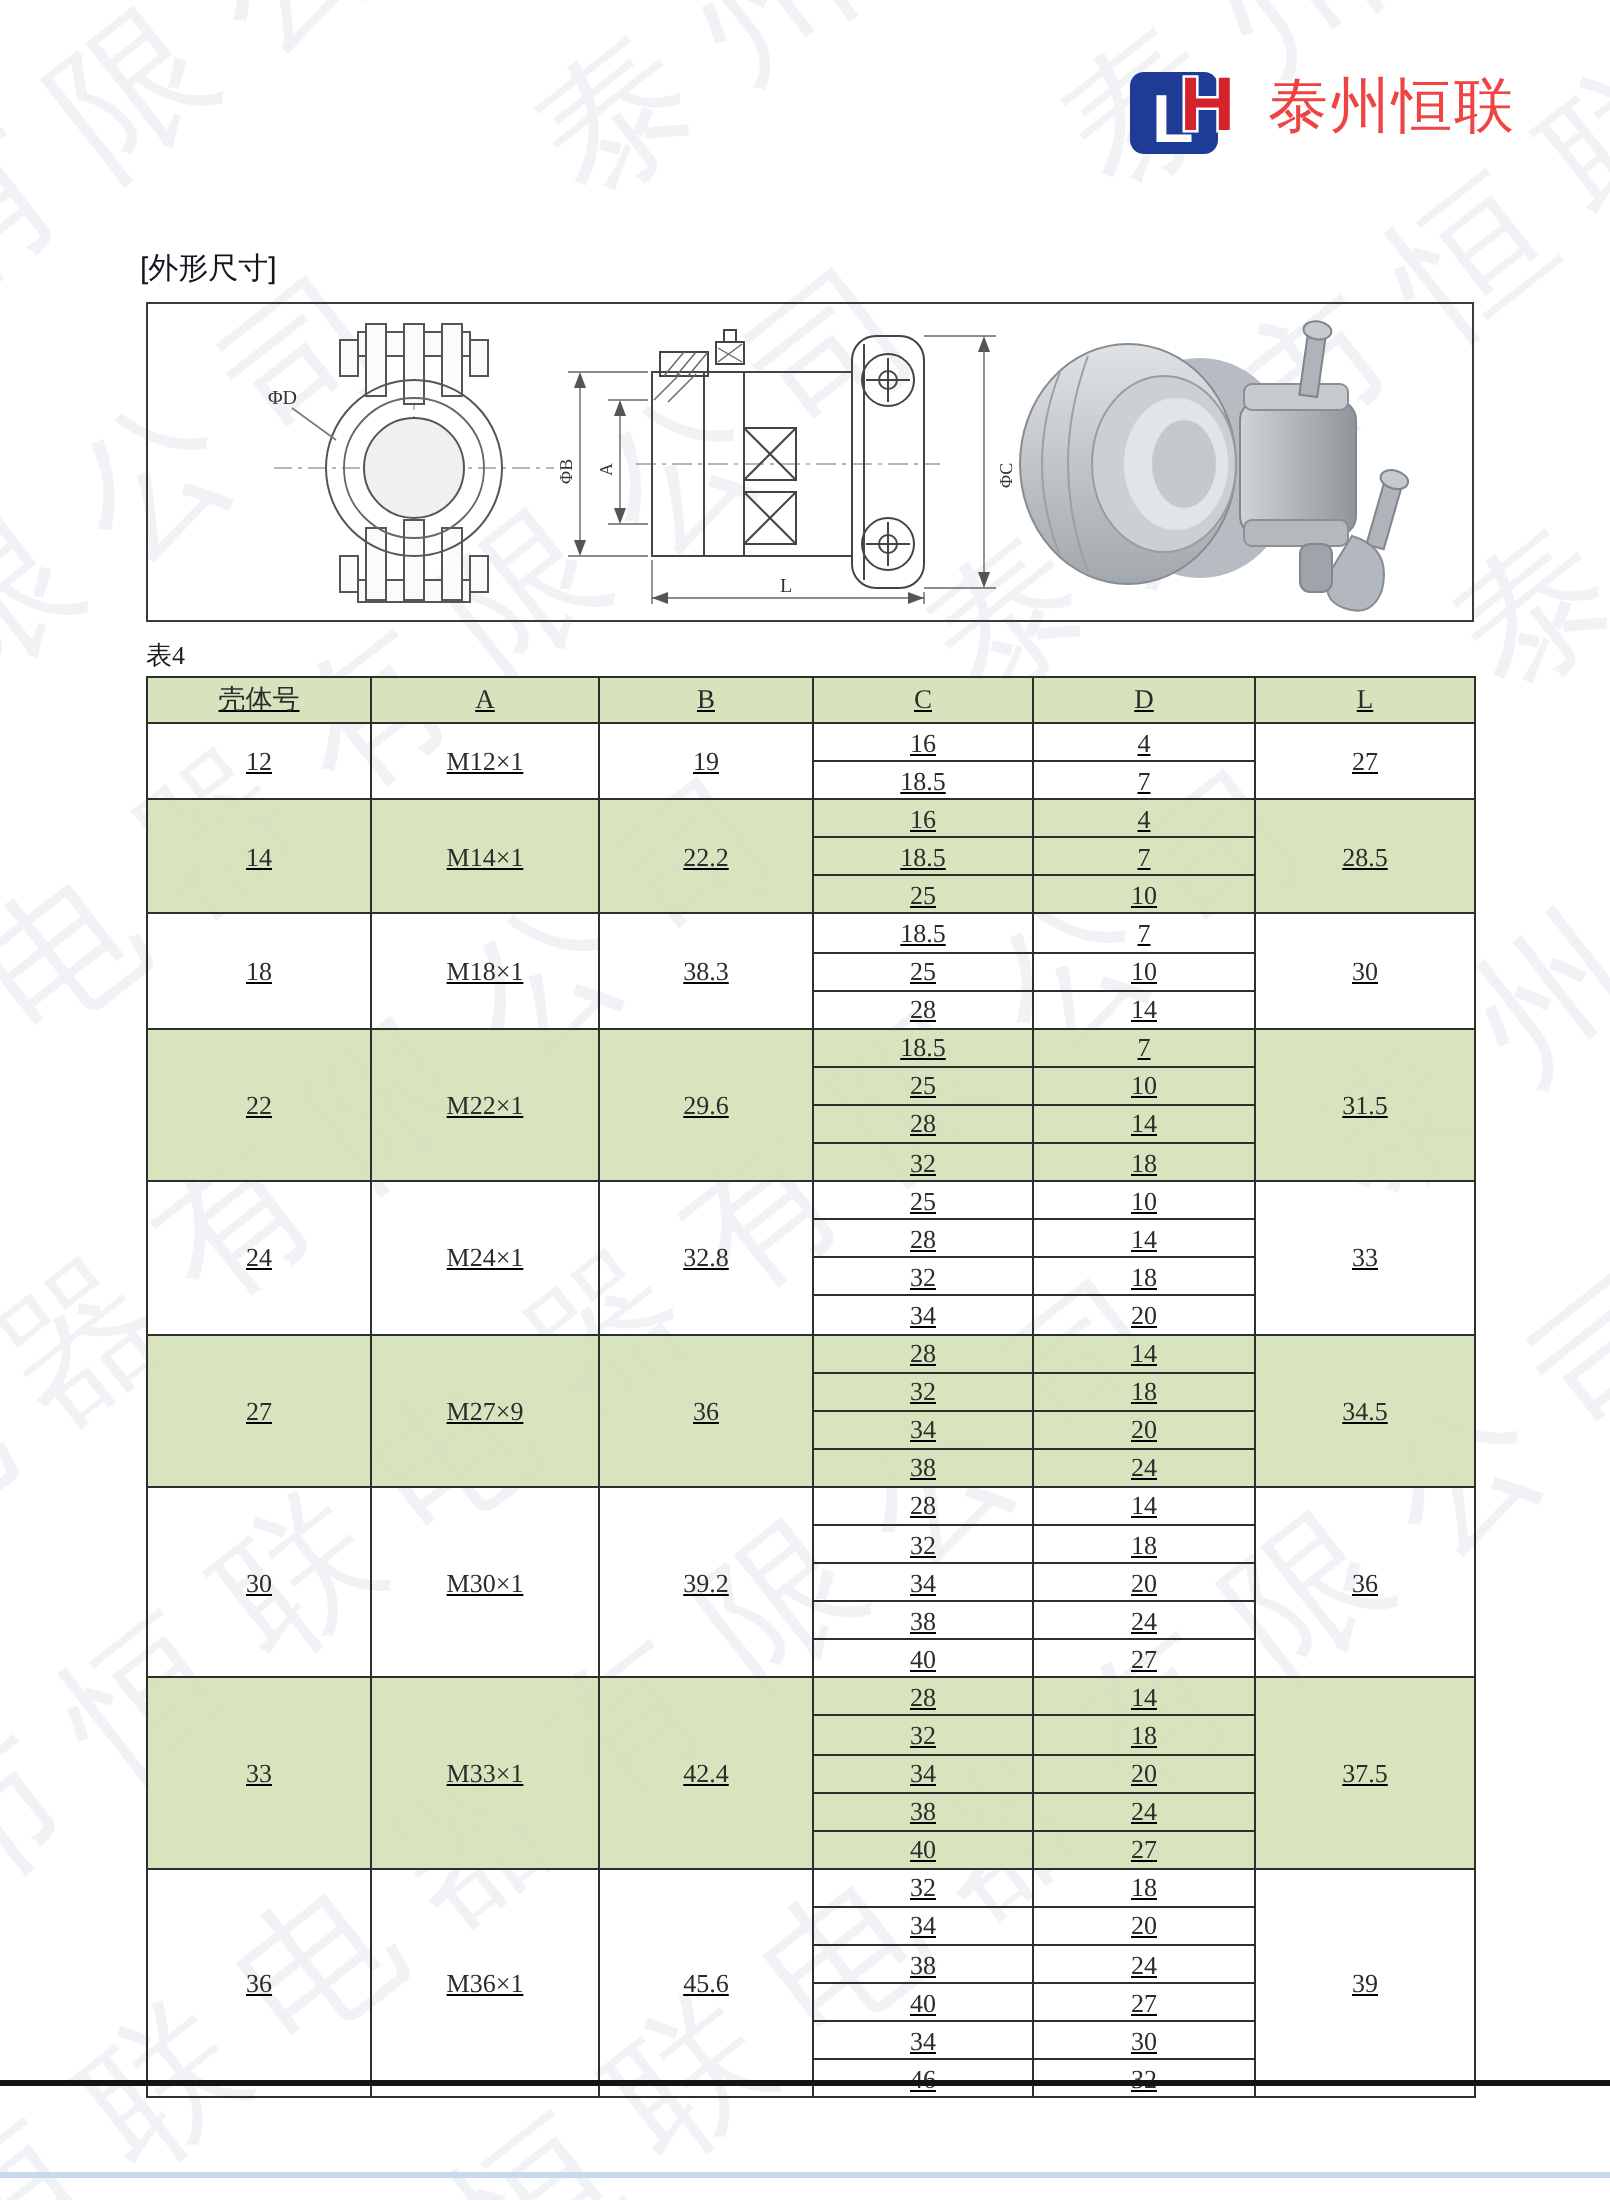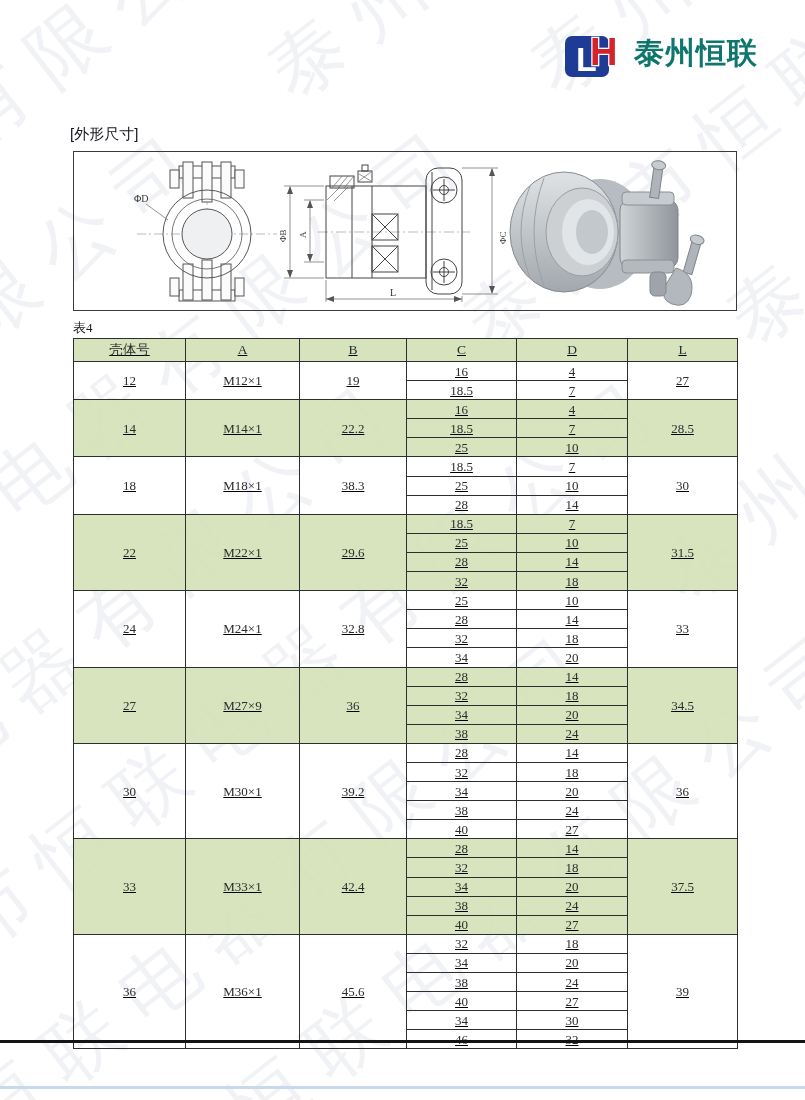--- a/index.html
+++ b/index.html
@@ -9,21 +9,21 @@
   .watermark{position:absolute;left:-320px;top:-140px;width:1600px;height:1500px;
              transform:rotate(-38deg);transform-origin:center;z-index:0;pointer-events:none;
              display:flex;flex-direction:column;gap:56px;}
   .wm-line{font-family:"Liberation Serif","DejaVu Serif",serif;font-size:76px;letter-spacing:22px;
            color:#9fb0c0;opacity:.15;white-space:nowrap;}
   .wm-line:nth-child(even){margin-left:-210px;}
   .content{position:absolute;inset:0;z-index:1;}
   
   .slogan{position:absolute;left:34px;top:40px;font-size:25px;font-weight:700;color:#15151f;letter-spacing:1px;}
   .logo{position:absolute;left:564px;top:26px;display:flex;align-items:center;}
-  .logo-text{font-size:30px;font-weight:700;color:#0f766e;letter-spacing:1px;margin-left:6px;}
+  .logo-text{font-size:30px;font-weight:400;color:#ef4444;letter-spacing:1px;margin-left:6px;}
   
   .outline-label{position:absolute;left:70px;top:125px;font-size:15px;font-weight:400;color:#15151f;}
   .drawing-box{position:absolute;left:73px;top:151px;width:662px;height:158px;border:1px solid #3a3a3a;}
   .front-view{position:absolute;left:58px;top:8px;}
   .section-view{position:absolute;left:200px;top:4px;}
   .render-view{position:absolute;left:428px;top:4px;}
   
   .table-caption{position:absolute;left:73px;top:319px;font-family:"Liberation Serif","DejaVu Serif",serif;
                  font-size:13px;color:#1d1d1d;text-align:right;}
   .spec-table{position:absolute;left:73px;top:338px;width:664px;border-collapse:collapse;table-layout:fixed;

